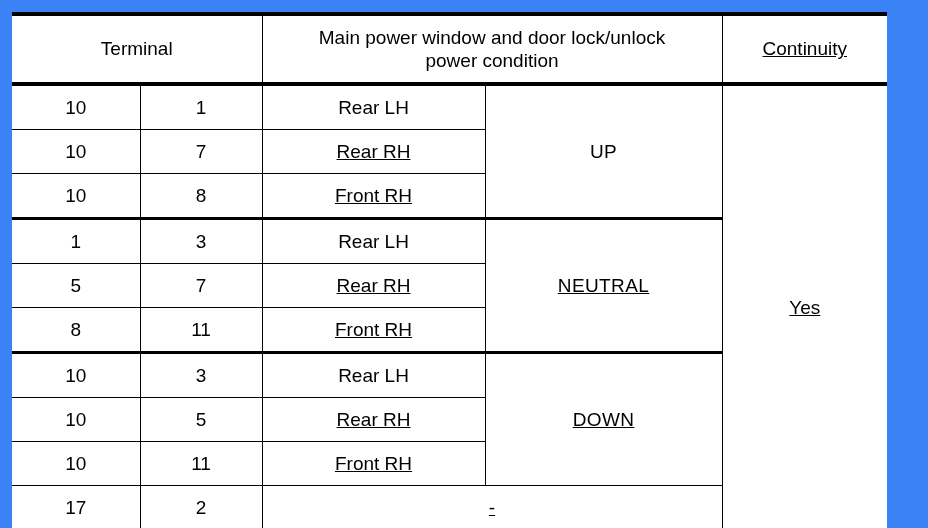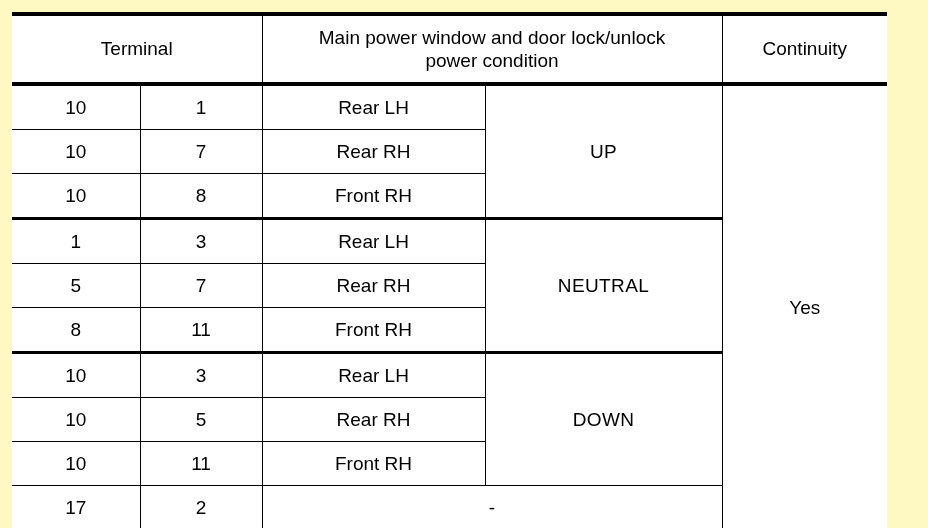--- a/index.html
+++ b/index.html
@@ -13,21 +13,21 @@
     height: 528px;
     overflow: hidden;
     font-family: "Liberation Sans", "DejaVu Sans", sans-serif;
     color: #000000;
   }
 
   #sheet {
     position: relative;
     width: 928px;
     height: 528px;
-    background: #fef9c3;
+    background: #3b82f6;
   }
 
   
   table.spec {
     position: absolute;
     left: 12px;
     top: 12px;
     width: 875px;
     border-collapse: collapse;
     table-layout: fixed;
@@ -45,21 +45,21 @@
     font-size: 19px;
     line-height: 1.22;
     color: #000000;
     background: #ffffff;
   }
 
   
   table.spec tr > td:first-child,
   table.spec tr > th:first-child { border-left: none; }
   table.spec tr > td:last-child,
-  table.spec tr > th:last-child { border-right: none; }
+  table.spec tr > th:last-child { border-right: none; text-decoration: underline; }
 
   
   .rule-top      { border-top: 4px solid #000000 !important; }
   .rule-bottom   { border-bottom: 4px solid #000000 !important; }
   .rule-group    { border-top: 3px solid #000000 !important; }
   .rule-hdr-bot  { border-bottom: 4px solid #000000 !important; }
 
   
   col.c-term-a { width: 128px; }
   col.c-term-b { width: 122px; }

